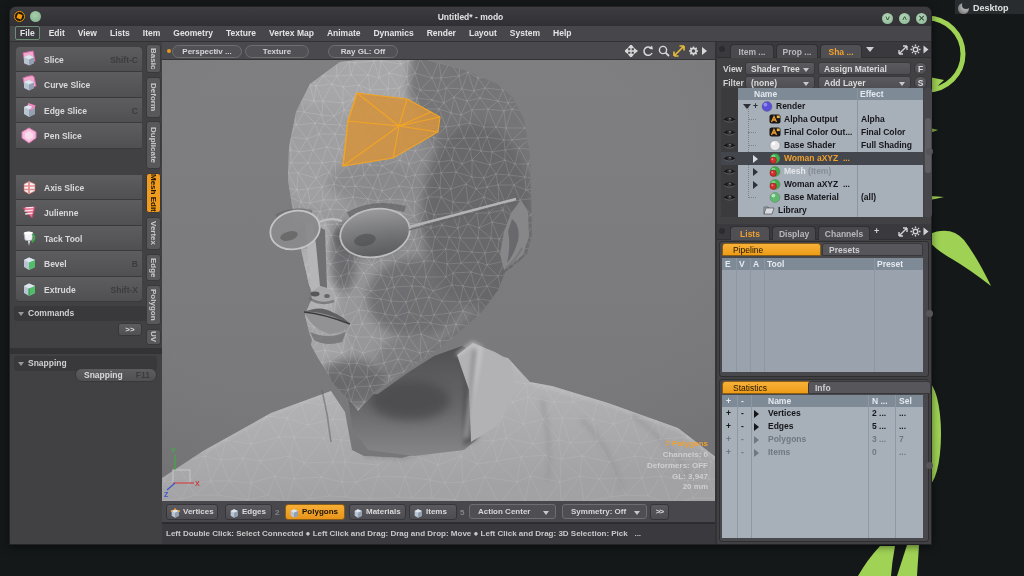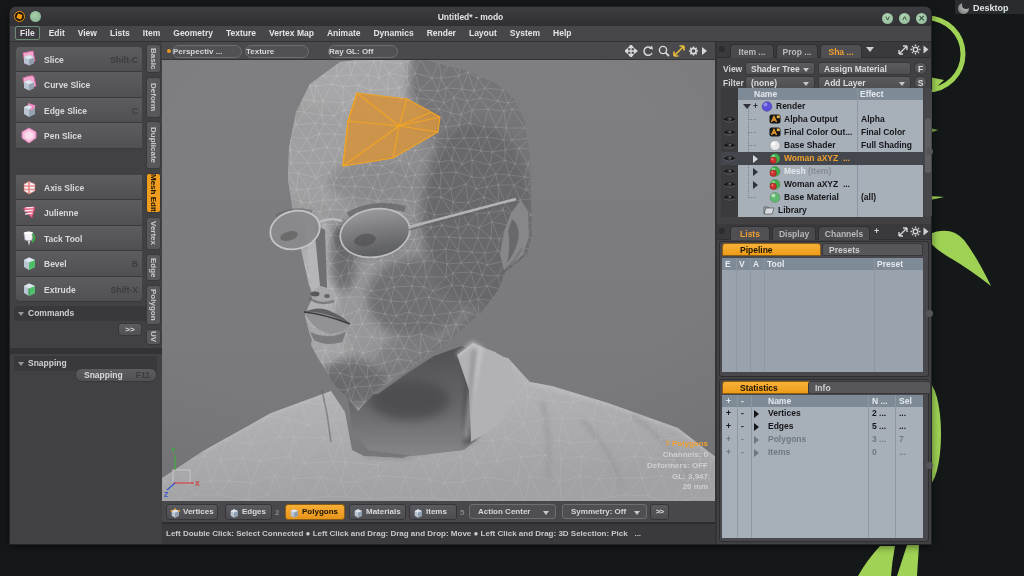--- a/index.html
+++ b/index.html
@@ -33,21 +33,21 @@
 #snaphdr{left:4px;top:314px;width:143px;height:15px;background:#39393c;border-radius:3px;color:#cfcfd1;font-size:8.5px;font-weight:bold;line-height:15px;padding-left:14px}
 #snapbtn{left:65px;top:326px;width:82px;height:14px;background:linear-gradient(#5d5d60,#505053);border:1px solid #38383b;border-radius:7px;color:#d9d9db;font-size:8.5px;font-weight:bold;line-height:13px}
 #snapbtn i{font-style:normal;position:absolute;left:8px}
 #snapbtn b{position:absolute;right:6px;color:#3c3c3f}
 
 .vtab{left:136px;width:15px;background:#58585b;border:1px solid #39393c;border-radius:3px;color:#c9c9cb;font-size:8px;font-weight:bold;writing-mode:vertical-rl;text-align:center;line-height:13px}
 .vtab.on{background:#f09c1e;color:#1c1404}
 
 #vcol{left:152px;top:35px;width:555px;bottom:0;background:#4a4a4d}
 #vptb{left:0;top:0;width:555px;height:18px;background:#4a4a4e;border-bottom:1px solid #333336}
-.pill{position:absolute;top:2.5px;height:13px;border:1px solid #6e6e71;border-radius:7px;background:#515155;color:#d6d6d8;font-size:8px;font-weight:bold;text-align:left;line-height:12px}
+.pill{position:absolute;top:2.5px;height:13px;border:1px solid #6e6e71;border-radius:7px;background:#515155;color:#d6d6d8;font-size:8px;font-weight:bold;text-align:center;line-height:12px}
 #vdot{left:5px;top:7px;width:4px;height:4px;border-radius:50%;background:#e89a20}
 #canvas{left:0;top:18px;width:555px;height:441px;background:radial-gradient(130% 110% at 45% 38%,rgba(255,255,255,0.03) 40%,rgba(0,0,0,0.07)),linear-gradient(#7b7b7d,#777779 60%,#737375);overflow:hidden}
 
 #btb{left:0;top:459px;width:555px;height:22px;background:#48484c;border-bottom:1px solid #2e2e31}
 .bbtn{position:absolute;top:3px;height:16px;background:linear-gradient(#5a5a5e,#4d4d51);border:1px solid #36363a;border-radius:3px;color:#dadadc;font-size:8px;font-weight:bold;line-height:14px}
 .bbtn svg{position:absolute;left:2px;top:2px}
 .bbtn .t{margin-left:16px;margin-right:5px}
 .bbtn.orange{background:linear-gradient(#f7ae35,#e8941a);color:#191204;border-color:#8a5e14}
 .cnt{position:absolute;top:7px;color:#85858a;font-size:8px;font-weight:bold}
 .drp{position:absolute;top:3px;height:15px;border:1px solid #6e6e71;border-radius:3px;background:#4f4f53;color:#d6d6d8;font-size:8px;font-weight:bold;line-height:14px;padding-left:8px}
@@ -59,21 +59,21 @@
 .rtabs{left:0;width:214px;height:16px;background:#3a3a3e;border-bottom:1px solid #2f2f32}
 .rtab{position:absolute;top:2px;height:14px;background:#4a4a4e;border:1px solid #303033;border-bottom:none;border-radius:4px 4px 0 0;color:#b9b9bc;font-size:8.5px;font-weight:bold;text-align:center;line-height:14px}
 .rtab.on{background:#505054;color:#f0a030}
 .ticon{position:absolute;top:2px;color:#d2d2d4;font-size:9px;font-weight:bold}
 .combo,.rbtn{position:absolute;height:13px;background:linear-gradient(#5b5b5f,#4f4f53);border:1px solid #38383c;border-radius:3px;color:#dcdcde;font-size:8.5px;font-weight:bold;line-height:12px;padding-left:5px}
 .combo:after{content:"";position:absolute;right:5px;top:5px;border-left:3.5px solid transparent;border-right:3.5px solid transparent;border-top:4px solid #c9c9cb}
 .rlbl{position:absolute;color:#d2d2d4;font-size:8.5px;font-weight:bold}
 .list{position:absolute;background:#a7afb8}
 .lhead{position:absolute;left:0;right:0;top:0;height:12px;background:#7e8a96;color:#e3e9ef;font-size:8.5px;font-weight:bold;line-height:12px}
 .lrow{position:absolute;left:0;right:0;height:13px;font-size:8.5px;font-weight:bold;color:#16161a;line-height:13px}
-.otab{position:absolute;height:13px;background:linear-gradient(#f7b13a,#ee9c17);border:1px solid #8a5e14;border-radius:3px 3px 0 0;color:#1c1404;font-size:8.5px;font-weight:bold;line-height:12px;padding-left:17px}
+.otab{position:absolute;height:13px;background:linear-gradient(#f7b13a,#ee9c17);border:1px solid #8a5e14;border-radius:3px 3px 0 0;color:#1c1404;font-size:8.5px;font-weight:normal;line-height:12px;padding-left:10px}
 .gtab{position:absolute;height:13px;background:#57575b;border:1px solid #38383c;border-radius:3px 3px 0 0;color:#cfcfd1;font-size:8.5px;font-weight:bold;line-height:12px;padding-left:6px}
 .panelbox{position:absolute;left:2px;width:210px;background:#48484c;border:1px solid #2e2e31;border-radius:3px}
 </style></head><body>
 <div id="wall" class="abs">
     <svg class="abs" style="left:0;top:0" width="1024" height="576" viewBox="0 0 1024 576">
 <rect width="1024" height="576" fill="#141818"></rect>
 <g fill="none" stroke="#a0d355" stroke-width="5">
 <circle cx="927" cy="54" r="36"></circle>
 </g>
 <path d="M944,80 L928,95 924,76 Z" fill="#a0d355"></path>

